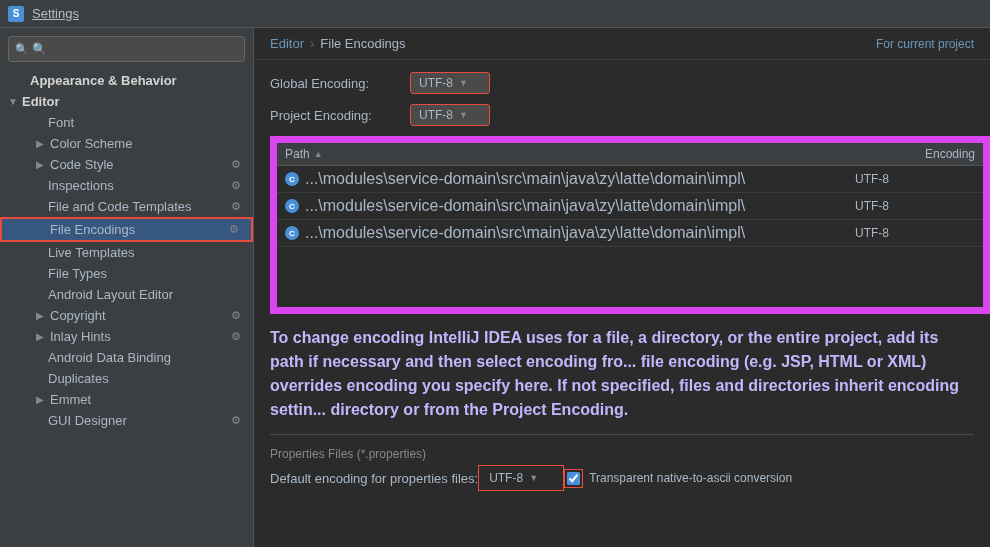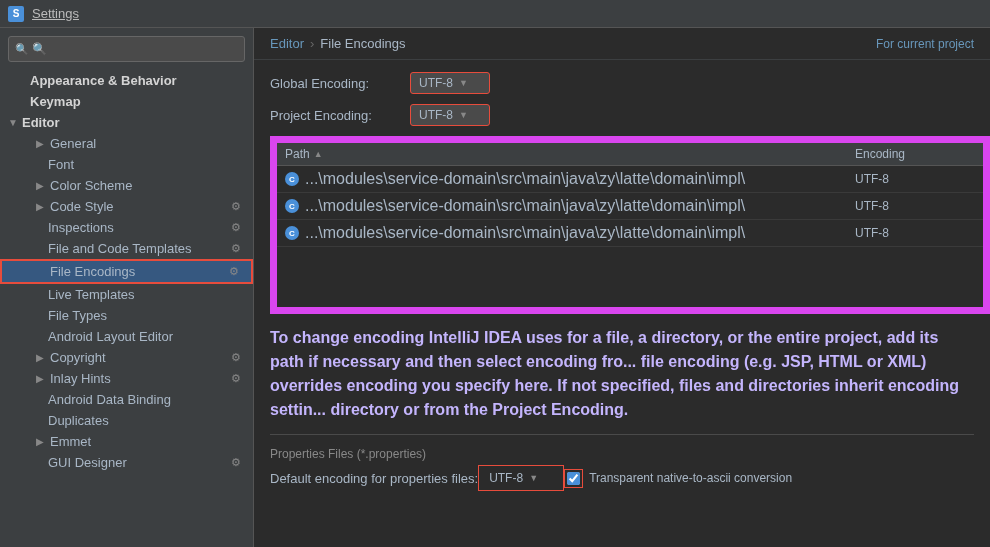--- a/index.html
+++ b/index.html
@@ -163,20 +163,21 @@
     .file-table-header .col-path {
       flex: 1;
       font-size: 12px;
       color: #a9b7c6;
       display: flex; align-items: center; gap: 4px;
     }
     .file-table-header .col-enc {
       width: 120px;
       font-size: 12px;
       color: #a9b7c6;
+      text-align: right;
     }
     .file-table-row {
       display: flex;
       align-items: center;
       padding: 4px 8px;
       border-bottom: 1px solid #3a3a3a;
     }
     .file-table-row:last-child { border-bottom: none; }
     .file-icon {
       width: 14px; height: 14px;
@@ -262,31 +263,23 @@
   <div class="sidebar">
     <div class="search-box">
       <span class="search-icon">🔍</span>
       <input type="text" placeholder="🔍" style="">
     </div>
 
     <div class="sidebar-item bold">
       <span class="expand-arrow"></span>
       <span>Appearance &amp; Behavior</span>
     </div>
-    <div class="sidebar-item bold">
-      <span class="expand-arrow"></span>
-      <span>Keymap</span>
-    </div>
     <div class="sidebar-item bold indent1" style="padding-left:8px;">
       <span class="expand-arrow expanded"></span>
       <span>Editor</span>
-    </div>
-    <div class="sidebar-item indent2">
-      <span class="expand-arrow collapsed"></span>
-      <span>General</span>
     </div>
     <div class="sidebar-item indent3">
       <span>Font</span>
     </div>
     <div class="sidebar-item indent2">
       <span class="expand-arrow collapsed"></span>
       <span>Color Scheme</span>
     </div>
     <div class="sidebar-item indent2">
       <span class="expand-arrow collapsed"></span>

